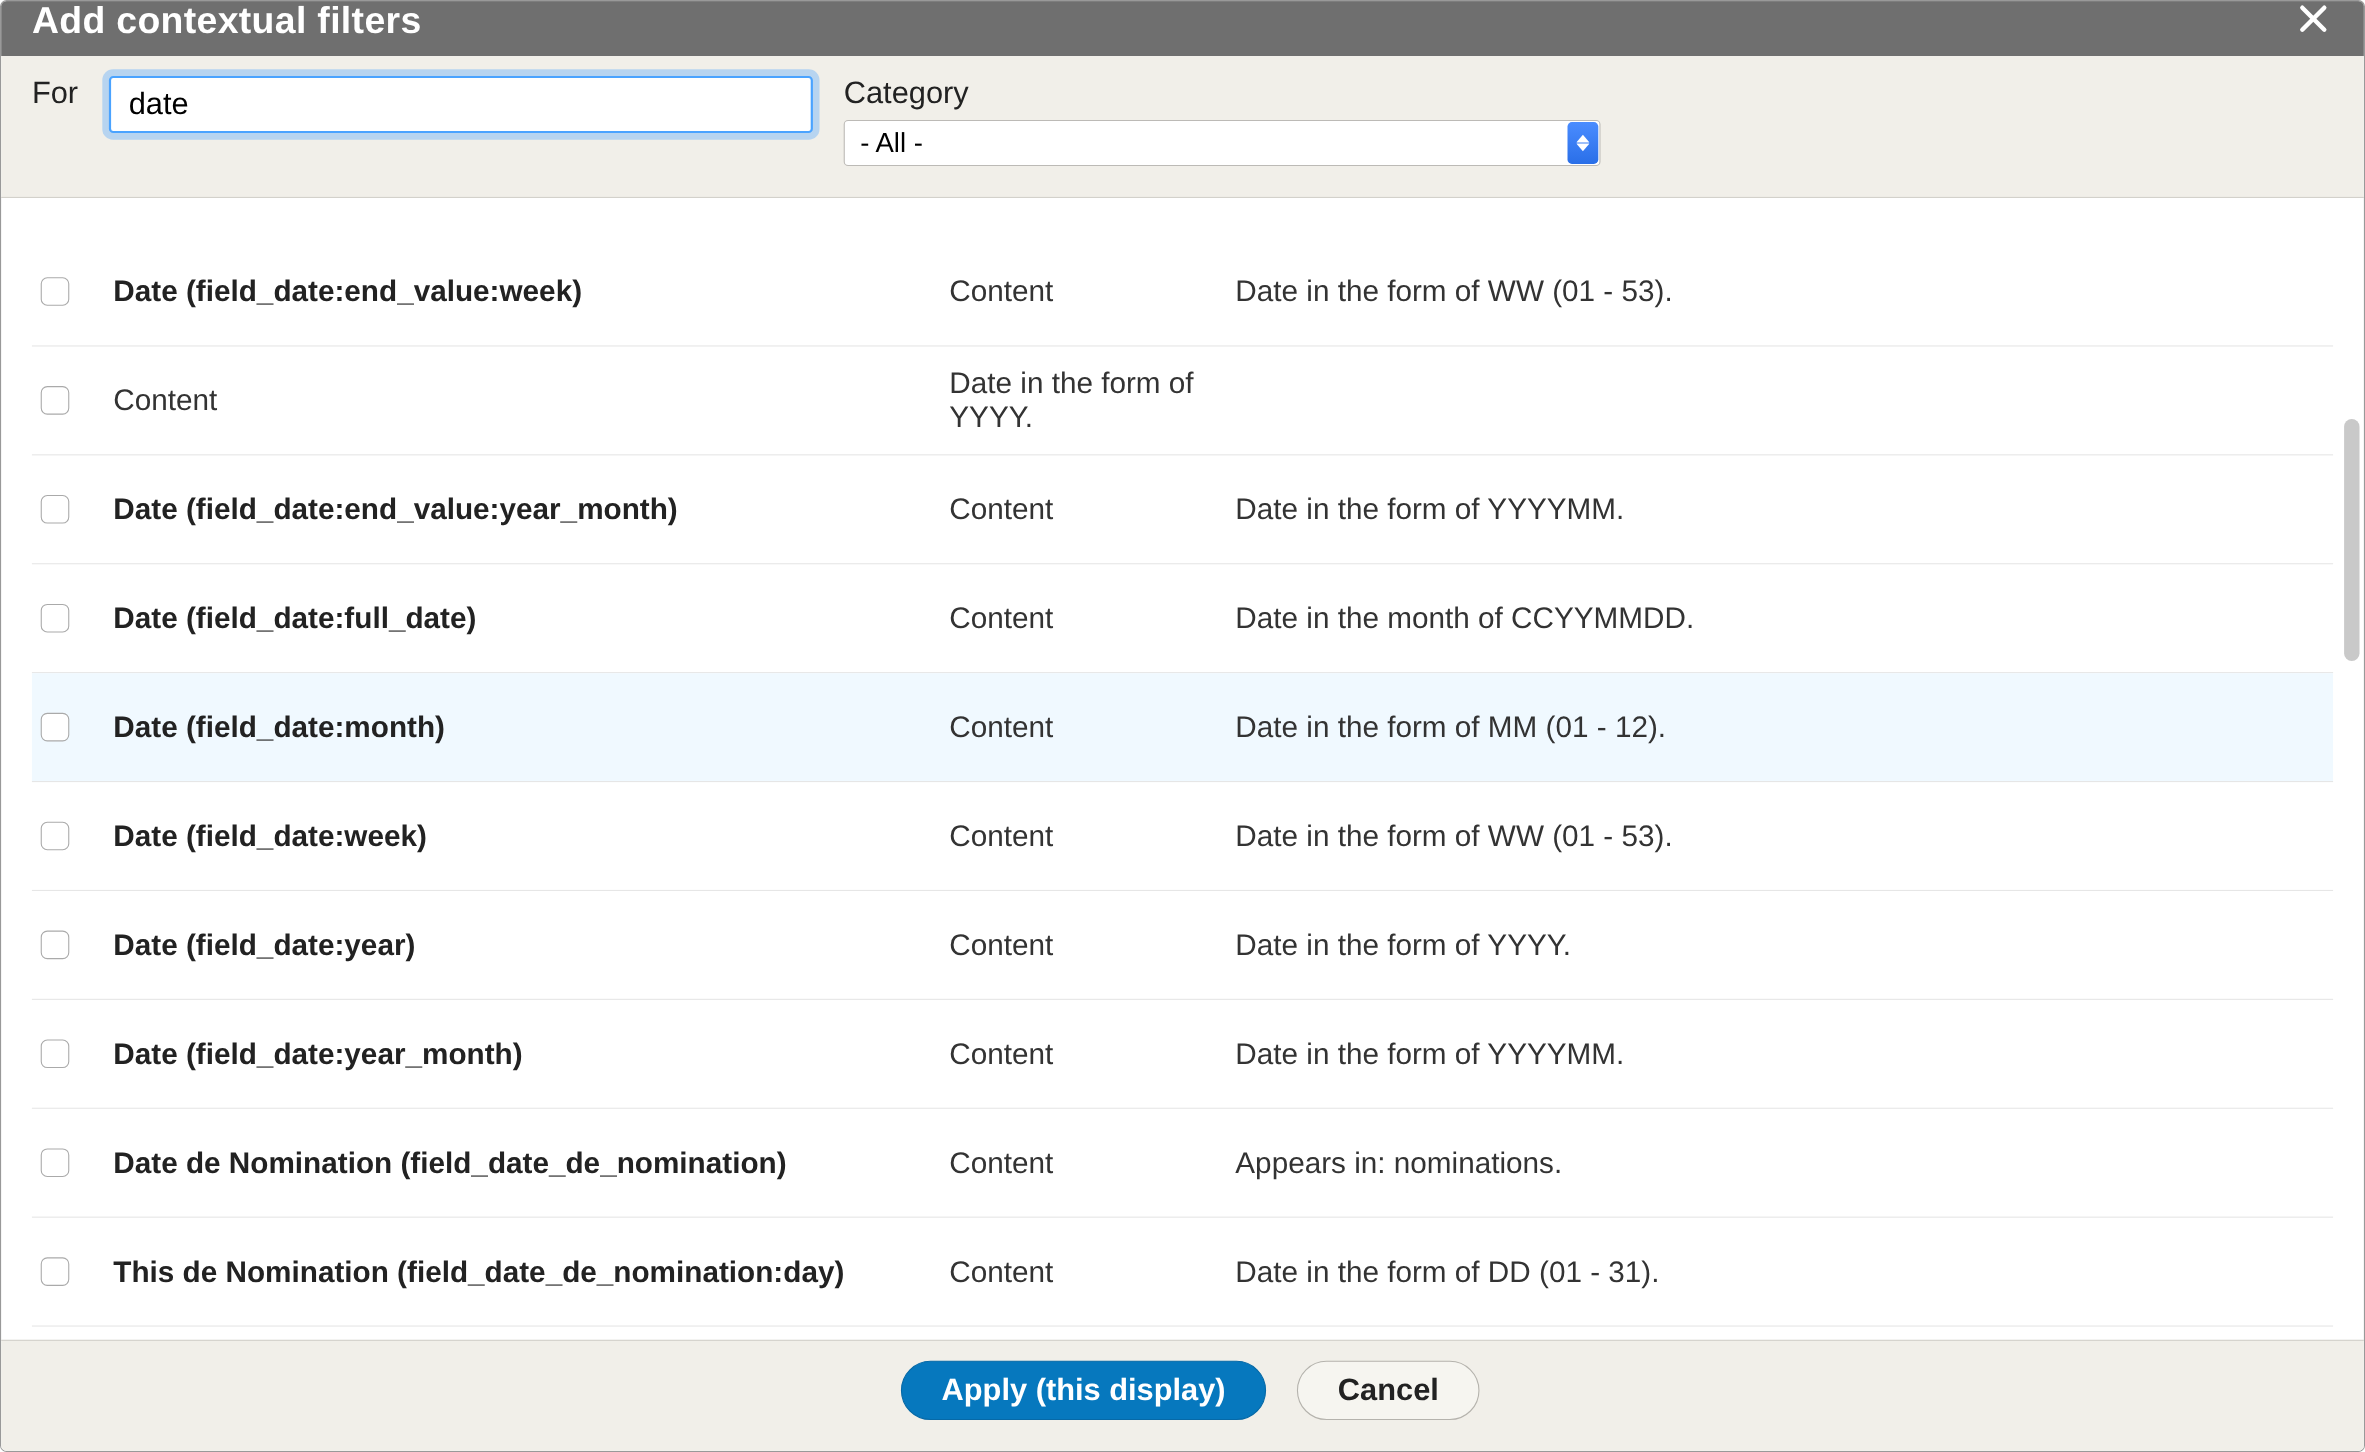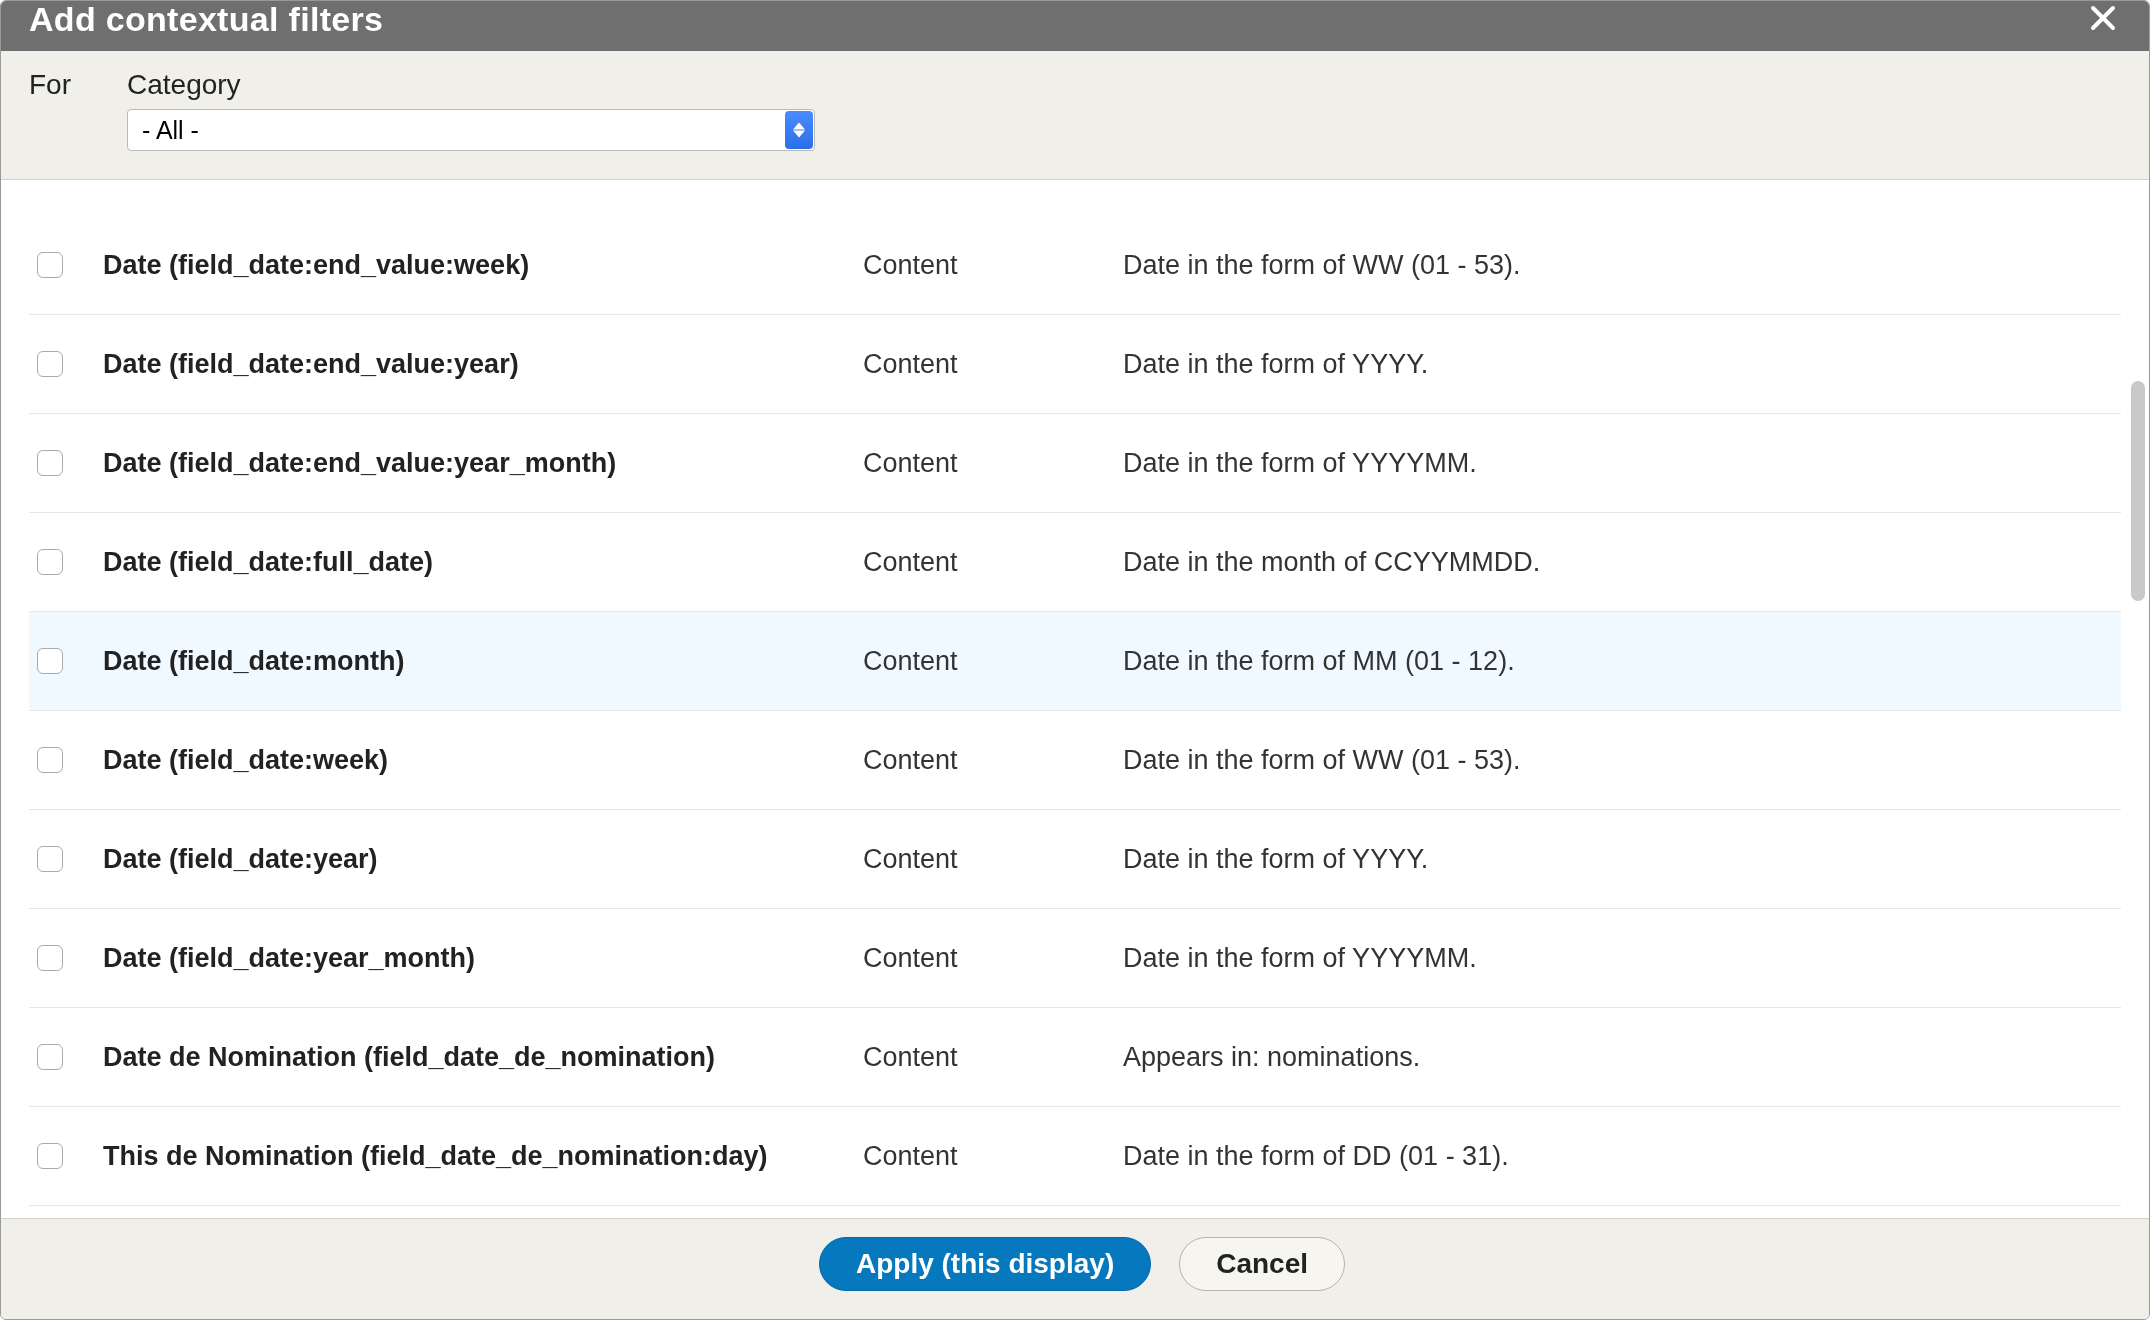--- a/index.html
+++ b/index.html
@@ -209,20 +209,21 @@
     </div>
   </div>
 
   <div class="filter-bar">
 
     <div class="filter-group">
       <div class="filter-label">For</div>
     </div>
 
     <div class="filter-group">
+      <input class="search-input" type="text" value="date" style="">
     </div>
 
     <div class="filter-group">
       <div class="filter-label">Category</div>
       <div class="native-select-wrap wide">
         <input class="native-select-input" readonly="" value="- All -" style="">
         <div class="select-arrows">
           <svg viewBox="0 0 10 6">
               <polygon points="5,0 10,6 0,6" fill="white"></polygon>
             </svg>
@@ -241,21 +242,20 @@
           <input type="checkbox" style="">
         </div>
         <div class="name-cell">Date (field_date:end_value:week)</div>
         <div class="cat-cell">Content</div>
         <div class="desc-cell">Date in the form of WW (01 - 53).</div>
       </div>
       <div class="row">
         <div class="cb-cell">
           <input type="checkbox" style="">
         </div>
-        <div class="name-cell">Date (field_date:end_value:year)</div>
         <div class="cat-cell">Content</div>
         <div class="desc-cell">Date in the form of YYYY.</div>
       </div>
       <div class="row">
         <div class="cb-cell">
           <input type="checkbox" style="">
         </div>
         <div class="name-cell">Date (field_date:end_value:year_month)</div>
         <div class="cat-cell">Content</div>
         <div class="desc-cell">Date in the form of YYYYMM.</div>

